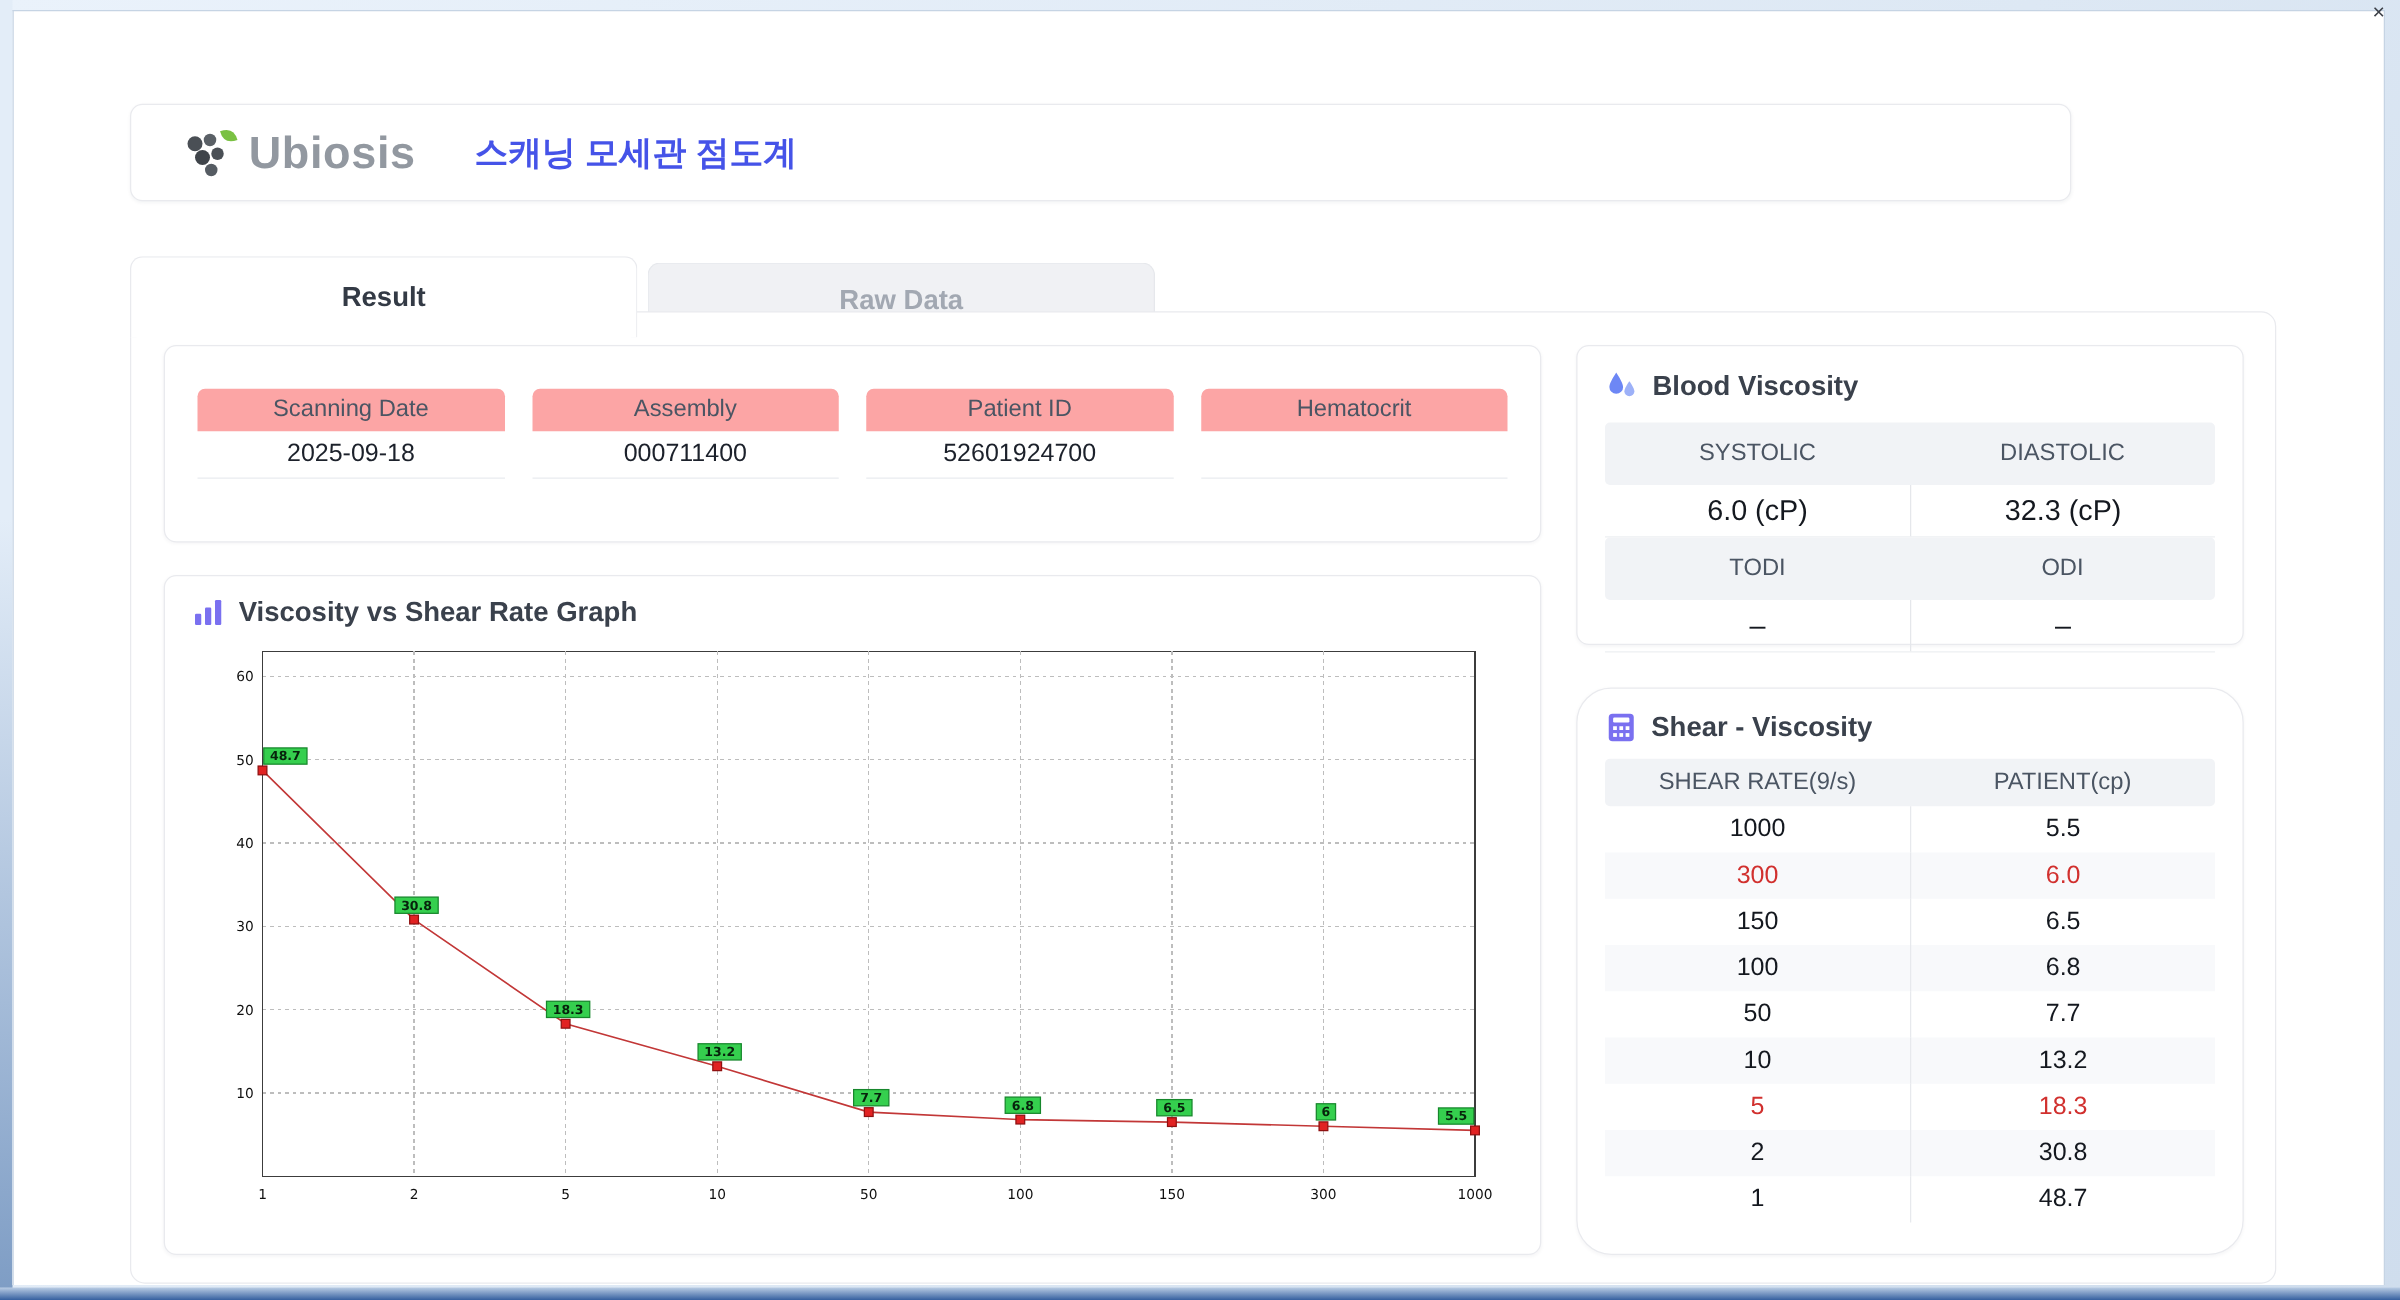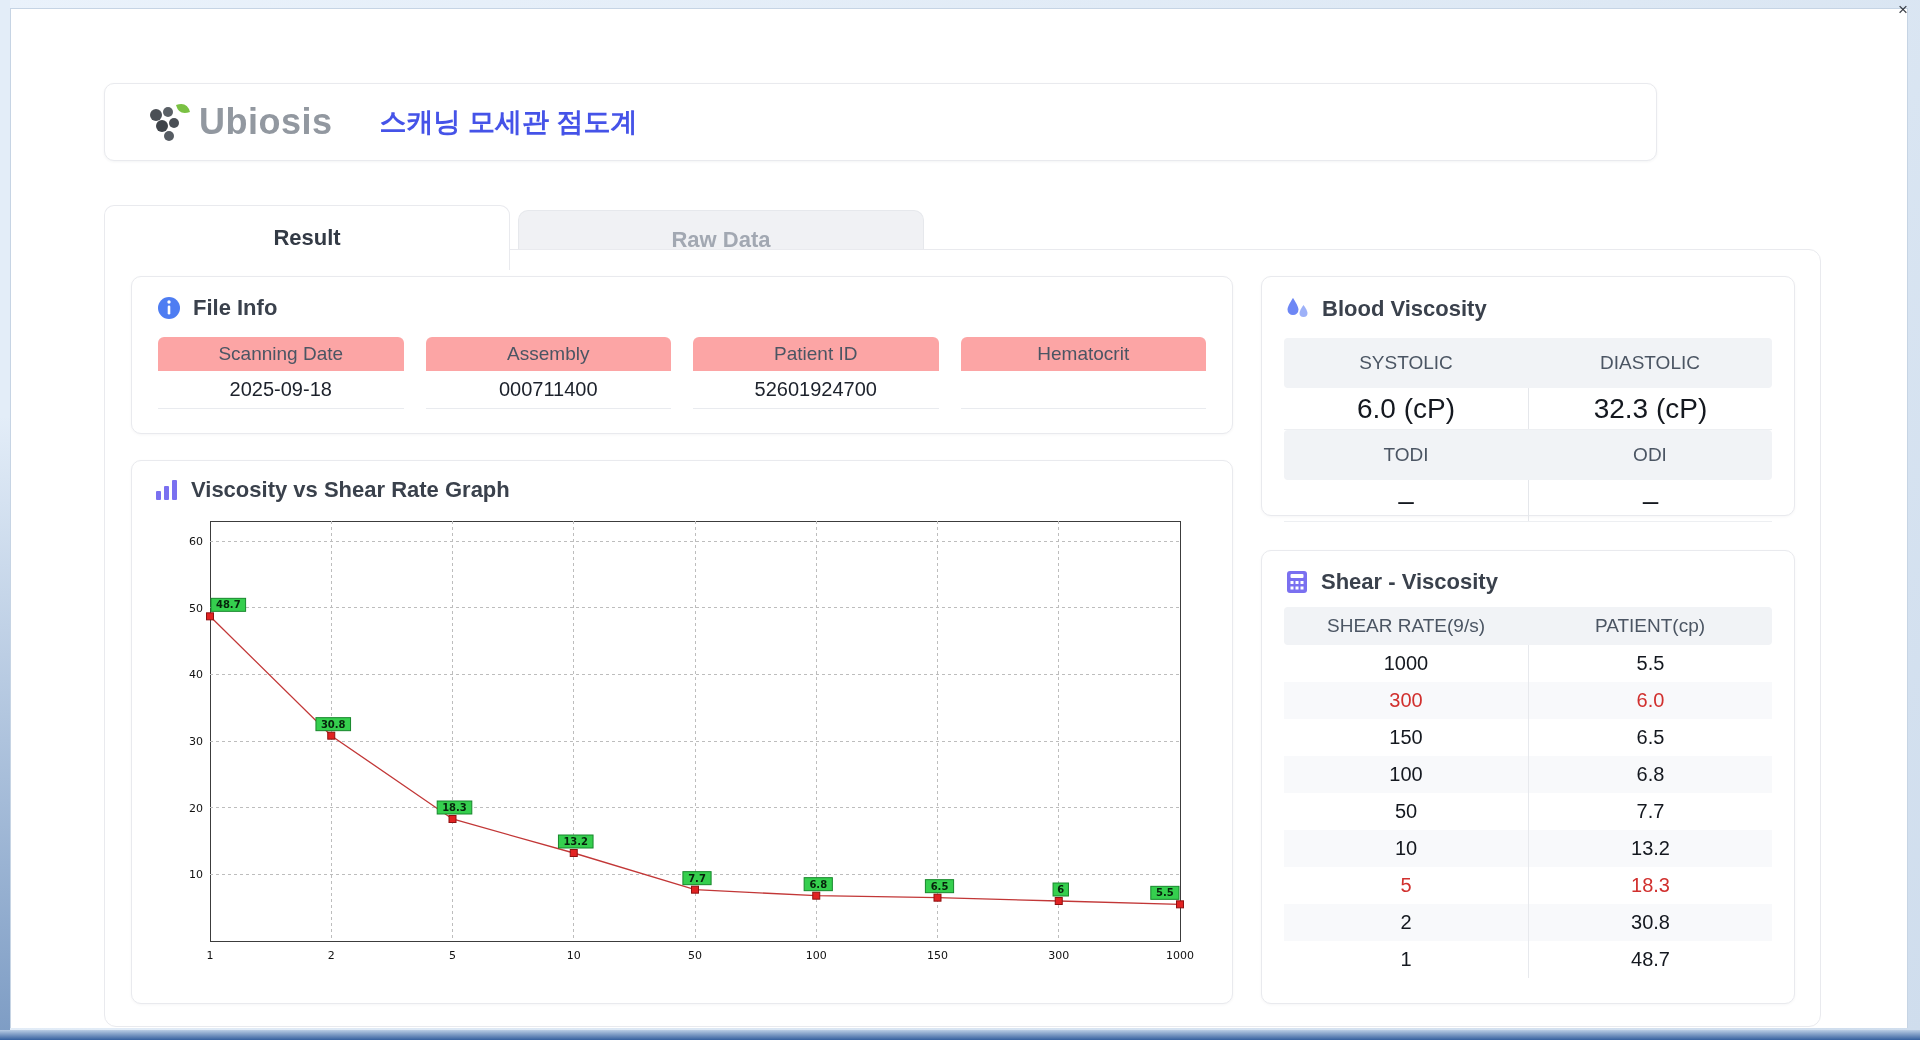--- a/index.html
+++ b/index.html
@@ -91,25 +91,25 @@
   .bv-label-row {
     display:flex; background:#f1f3f6; height:50px; border-radius:4px;
   }
   .bv-label-row span {
     width:50%; display:flex; align-items:center; justify-content:center;
     font-size:19px; color:#4b5563;
   }
   .bv-value-row { display:flex; height:42px; border-bottom:1px solid #edeff2; }
   .bv-value-row span {
     width:50%; display:flex; align-items:center; justify-content:center;
-    font-size:28px; color:#14181f;
+    font-size:23px; color:#14181f;
   }
   .bv-value-row span + span { border-left:1px solid #e5e7eb; }
   
-  .shear-card { left:1156px; top:300px; width:534px; height:454px; padding:18px 22px; }
+  .shear-card { left:1156px; top:300px; width:534px; height:454px; padding:18px 22px;border-radius:28px; }
   .sv-table { margin-top:12px; }
   .sv-head { display:flex; background:#f1f3f6; height:38px; border-radius:4px; }
   .sv-head span {
     width:50%; display:flex; align-items:center; justify-content:center;
     font-size:19px; color:#4b5563;
   }
   .sv-row { display:flex; height:37px; color:#14181f; }
   .sv-row:nth-child(odd) { background:#f8f9fb; }   
   .sv-row.hl { color:#d1302e; }
   .sv-cell {
@@ -144,30 +144,20 @@
     </div>
     <div class="app-title">스캐닝 모세관 점도계</div>
   </div>
 
   <div class="tab tab-active">Result</div>
   <div class="tab tab-inactive">Raw Data</div>
 
   <div class="main-panel">
 
     <div class="card file-info">
-      <div class="card-head">
-        <span class="icon">
-          <svg width="26" height="26" viewBox="0 0 26 26">
-            <circle cx="13" cy="13" r="11" fill="#4e7df2"></circle>
-            <rect x="11.7" y="10.5" width="2.6" height="9" rx="1.3" fill="#fff"></rect>
-            <circle cx="13" cy="7" r="1.7" fill="#fff"></circle>
-          </svg>
-        </span>
-        <span class="card-title">File Info</span>
-      </div>
       <div class="fi-fields">
         <div class="fi-field">
           <div class="fi-label">Scanning Date</div>
           <div class="fi-value">2025-09-18</div>
         </div>
         <div class="fi-field">
           <div class="fi-label">Assembly</div>
           <div class="fi-value">000711400</div>
         </div>
         <div class="fi-field">

